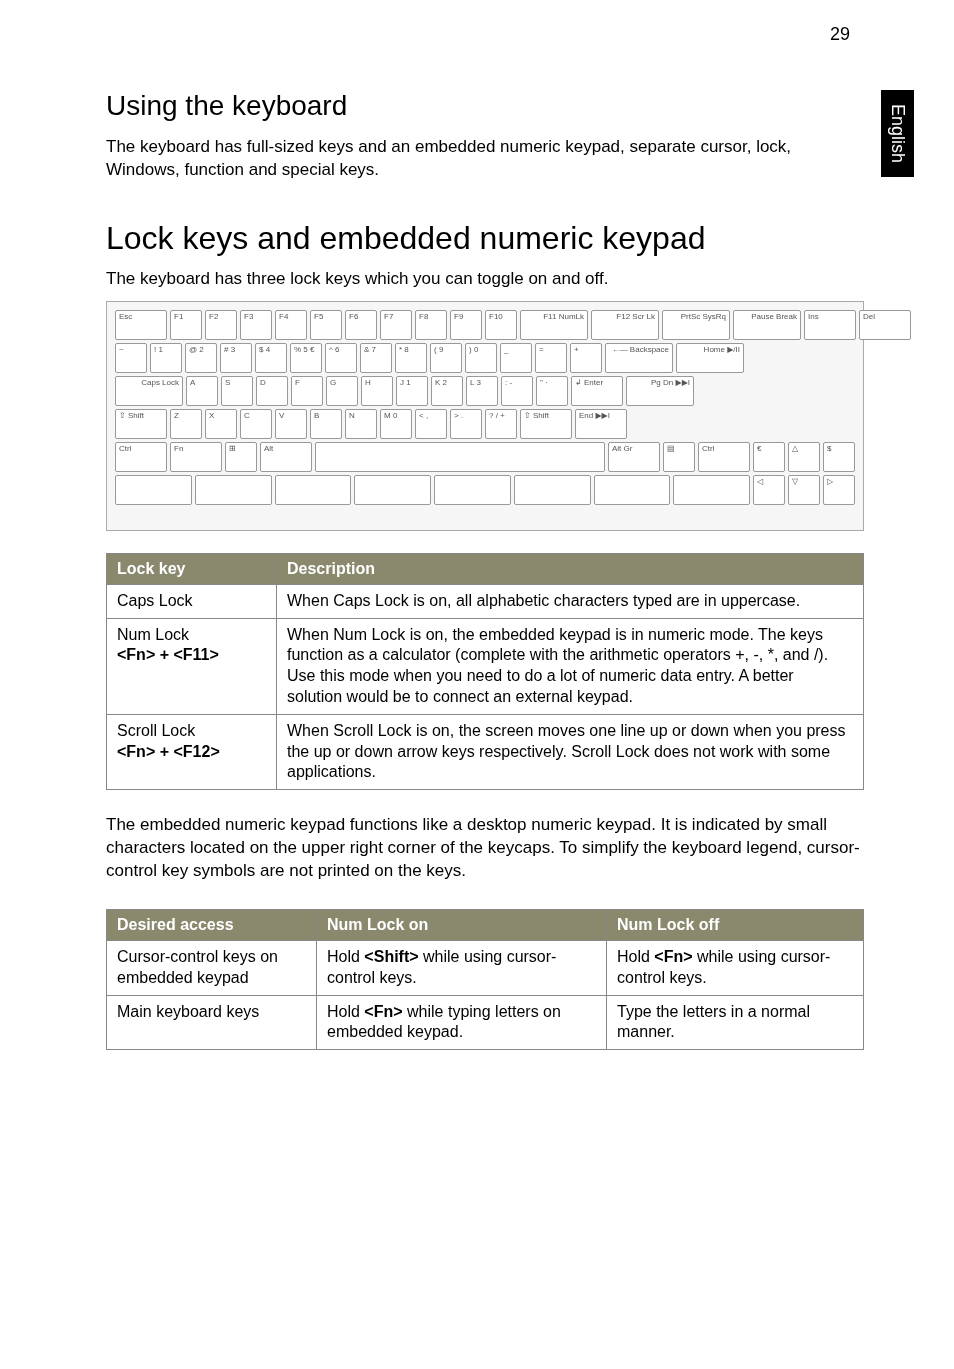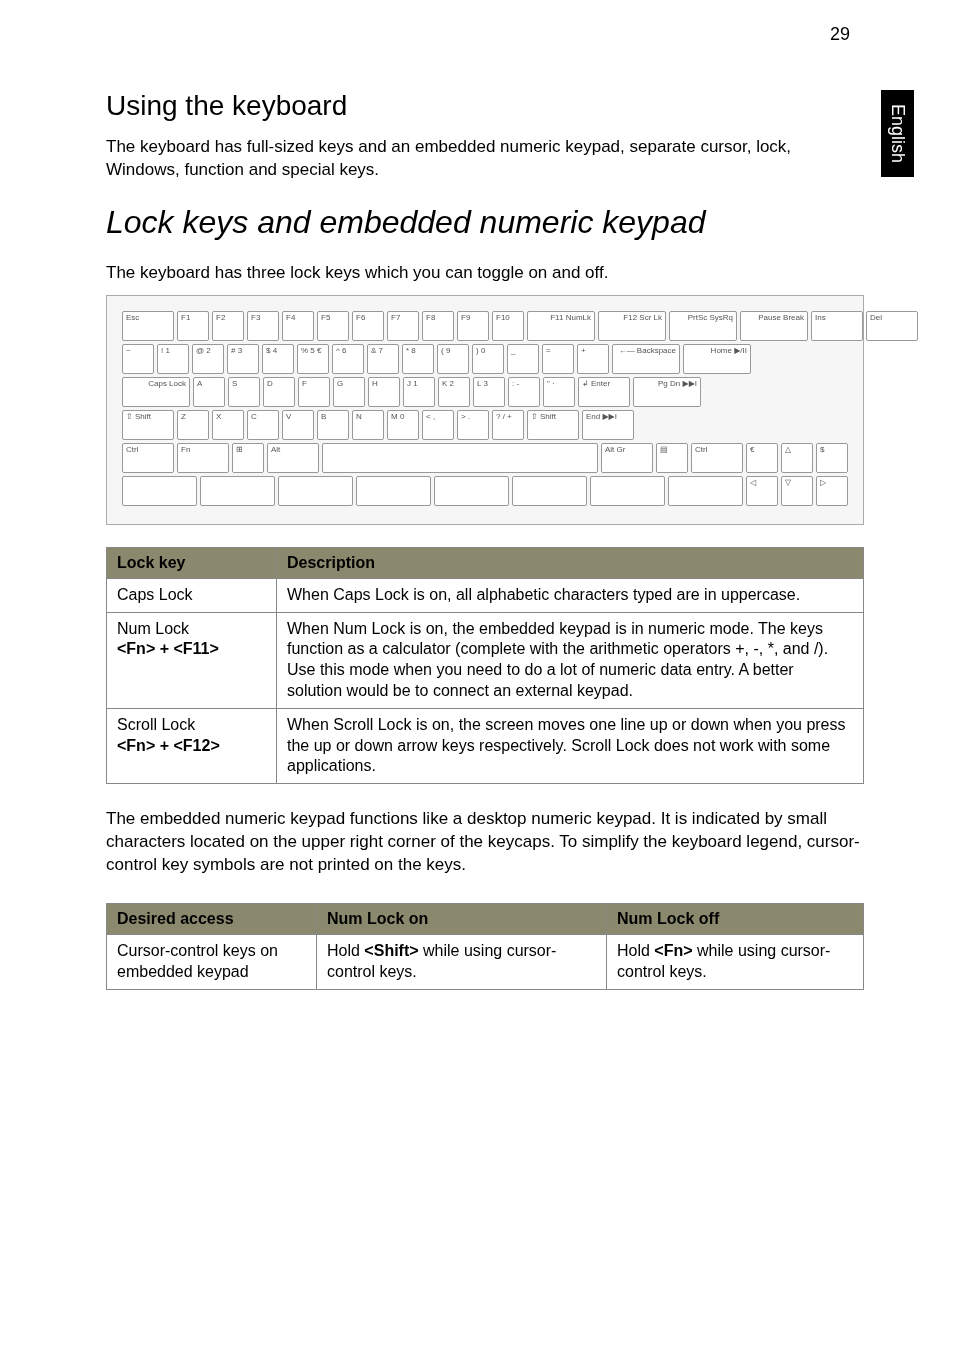--- a/index.html
+++ b/index.html
@@ -31,40 +31,39 @@
   }
   h1 {
     font-size: 28px;
     font-weight: 400;
     margin-top: 50px;
     margin-bottom: 14px;
   }
   .intro {
     font-size: 17px;
     line-height: 1.35;
-    margin-bottom: 22px;
+    margin-bottom: 38px;
   }
   h2 {
     font-size: 32px;
     font-weight: 400;
-    margin-bottom: 22px;
-    font-style: italic;
+    margin-bottom: 12px;
   }
   .h2-caption {
     font-size: 17px;
     margin-bottom: 12px;
   }
   .kb-image {
     width: 100%;
     height: 230px;
     border: 1px solid #aaa;
     margin-bottom: 22px;
     background: #f6f6f6;
     position: relative;
-    padding: 15px;
+    padding: 8px;
   }
   .kb-row { display: flex; gap: 3px; margin-bottom: 3px; }
   .kb-key {
     border: 1px solid #999;
     border-radius: 2px;
     background: #fff;
     font-size: 8px;
     color: #555;
     height: 30px;
     min-width: 32px;
@@ -77,21 +76,21 @@
   .kb-key.wide2 { min-width: 68px; text-align: right; }
   .kb-key.space { flex: 1; }
   table.lock-table, table.access-table {
     width: 100%;
     border-collapse: collapse;
     margin-bottom: 24px;
     font-size: 16px;
   }
   table.lock-table th, table.access-table th {
     background: #8a896e;
-    color: #000000;
+    color: #ffffff;
     text-align: left;
     padding: 6px 10px;
     border: 1px solid #888;
     font-weight: 700;
   }
   table.lock-table td, table.access-table td {
     border: 1px solid #888;
     padding: 6px 10px;
     vertical-align: top;
     line-height: 1.3;
@@ -248,14 +247,19 @@
       <th class="access-col2">Num Lock on</th>
       <th>Num Lock off</th>
     </tr>
   </thead>
   <tbody id="access-body">
       <tr>
         <td>Cursor-control keys on embedded keypad</td>
         <td>Hold <b>&lt;Shift&gt;</b> while using cursor-control keys.</td>
         <td>Hold <b>&lt;Fn&gt;</b> while using cursor-control keys.</td>
       </tr>
+      <tr>
+        <td>Main keyboard keys</td>
+        <td>Hold <b>&lt;Fn&gt;</b> while typing letters on embedded keypad.</td>
+        <td>Type the letters in a normal manner.</td>
+      </tr>
     </tbody>
 </table>
 
 </body></html>

